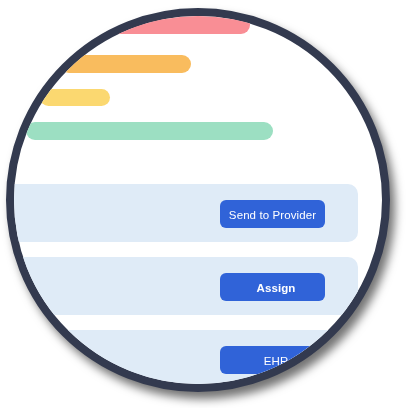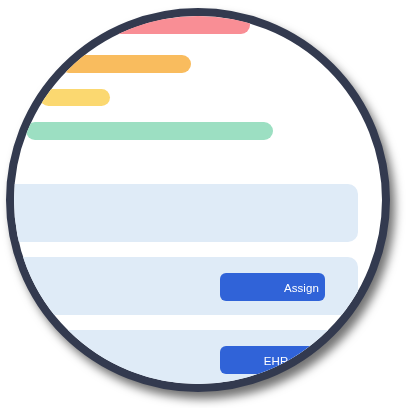--- a/index.html
+++ b/index.html
@@ -75,40 +75,41 @@
     font-size: 11.5px;
     line-height: 28px;
     height: 28px;
     white-space: nowrap;
     box-sizing: border-box;
     border: 0;
     font-family: "Liberation Sans", sans-serif;
     letter-spacing: 0.1px;
   }
   .btn.send   { left: 220px; top: 200px; width: 105px; text-align: center; }
-  .btn.assign { left: 220px; top: 273px; width: 105px; text-align: right; padding-left: 13px; }
+  .btn.assign { left: 220px; top: 273px; width: 105px; text-align: center; padding-left: 13px; font-weight: bold; }
   .btn.ehr    { left: 220px; top: 346px; width: 105px; text-align: center; padding-left: 13px; }
 </style>
 </head>
 <body>
 
 <div id="stage">
 
   <div class="circle-frame">
     <div class="viewport">
 
       <div class="bar red"></div>
       <div class="bar orange"></div>
       <div class="bar yellow"></div>
       <div class="bar green"></div>
 
       <div class="row r1"></div>
       <div class="row r2"></div>
       <div class="row r3"></div>
 
+      <button class="btn send">Send to Provider</button>
 
       <button class="btn assign">Assign</button>
 
       <button class="btn ehr">EHR</button>
 
     </div>
   </div>
 
 </div>
 

